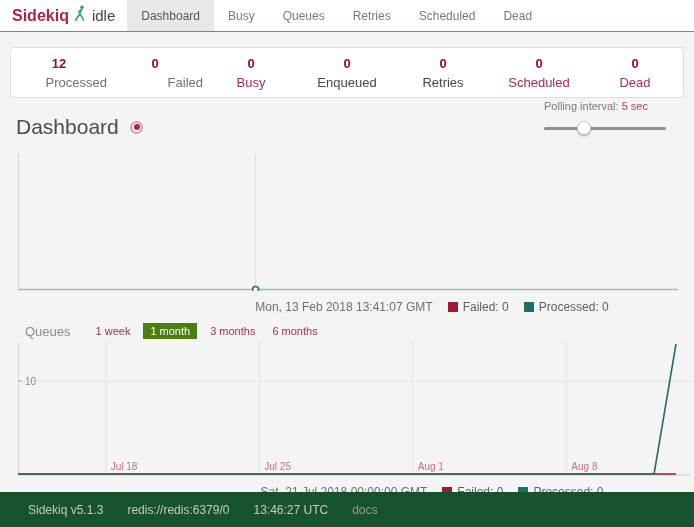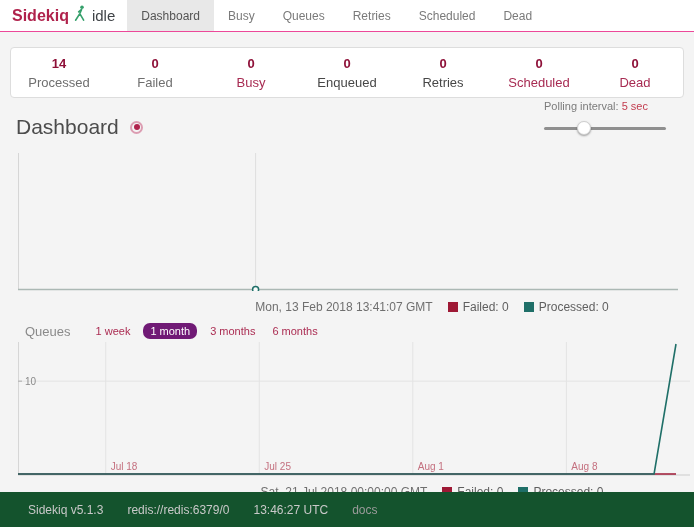--- a/index.html
+++ b/index.html
@@ -17,21 +17,21 @@
   .tabs { display:flex; }
   .tab { display:flex; align-items:center; padding:0 14px; font-size:12px;
     color:#7a7a7a; cursor:pointer; }
   .tab.active { background:#e8e8e8; color:#555; }
   
   .stats-card { margin:15px 10px 0; background:#fff; border:1px solid #dddddd;
     border-radius:4px; display:flex; padding:8px 0 7px; }
   .stat { flex:1; text-align:center; cursor:default; }
   .stat-value { font-size:13px; font-weight:bold; color:#8e1038; }
   .stat-label { font-size:13px; margin-top:4px; }
-  .stat-label.plain { color:#6f6f6f; }
+  .stat-label.plain { color:#6f6f6f;text-align:right; }
   .stat-label.dark  { color:#474747; }
   .stat-label.link  { color:#a72b52; cursor:pointer; }
   
   .head-row { margin:17px 16px 0 16px; height:28px; }
   .page-title { font-size:21px; font-weight:normal; color:#4c4c4c; display:inline; vertical-align:middle; }
   .beacon { display:inline-block; width:13px; height:13px; border-radius:50%;
     border:2px solid #dc9db2; position:relative; vertical-align:middle; margin-left:7px; }
   .beacon::after { content:""; position:absolute; left:1.5px; top:1.5px;
     width:6px; height:6px; border-radius:50%; background:#b0224c; }
   .polling { position:absolute; right:28px; top:100px; width:122px; }
@@ -48,21 +48,21 @@
   .hist-chart { margin:2px 4px 0 18px; }
   svg text { font-family:"Liberation Sans", sans-serif; }
   .legend { display:flex; align-items:center; justify-content:center; gap:15px;
     padding-left:170px; font-size:12px; color:#6f6f6f; margin-top:4px; height:15px; }
   .legend-item { display:flex; align-items:center; gap:5px; color:#5f5f5f; }
   .swatch { width:10px; height:10px; display:inline-block; }
   
   .history-row { display:flex; align-items:center; gap:9px; margin:9px 16px 3px 25px; }
   .history-title { font-size:13px; color:#8a8a8a; margin-right:12px; }
   .range-btn { font-size:11px; color:#ab2c52; cursor:pointer; padding:2px 4px; }
-  .range-btn.active { background:#701a75; color:#fff; border-radius:7px; padding:2px 7px; }
+  .range-btn.active { background:#4d7c0f; color:#fff; border-radius:0; padding:2px 7px; }
   
   .footer { position:absolute; left:0; right:0; bottom:0; height:35px;
     background:#14532d; display:flex; align-items:center; gap:24px;
     padding-left:28px; font-size:12px; color:#c9c9c9; }
   .footer .docs { color:#9b9b9b; cursor:pointer; }
 </style>
 </head>
 <body>
 
 <div class="navbar">
@@ -81,21 +81,21 @@
     <div class="tab">Busy</div>
     <div class="tab">Queues</div>
     <div class="tab">Retries</div>
     <div class="tab">Scheduled</div>
     <div class="tab">Dead</div>
   </div>
 </div>
 
 <div class="stats-card">
   <div class="stat">
-    <div class="stat-value">14</div>
+    <div class="stat-value">12</div>
     <div class="stat-label plain">Processed</div>
   </div>
   <div class="stat">
     <div class="stat-value">0</div>
     <div class="stat-label plain">Failed</div>
   </div>
   <div class="stat">
     <div class="stat-value">0</div>
     <div class="stat-label link">Busy</div>
   </div>

